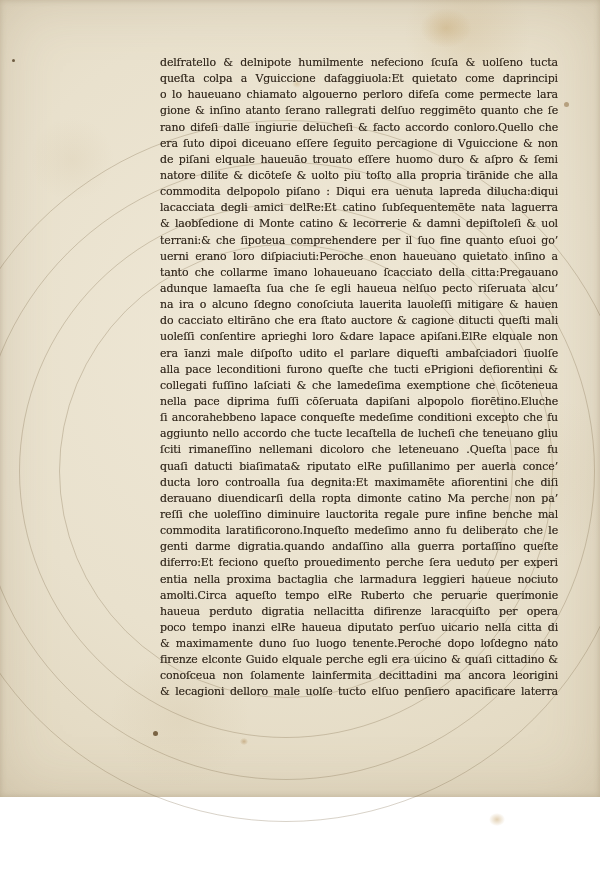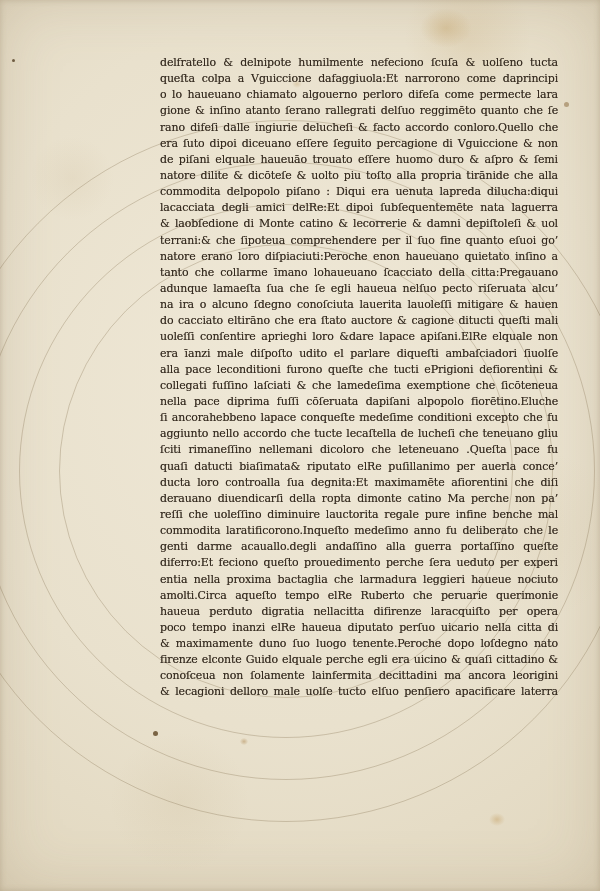--- a/index.html
+++ b/index.html
@@ -6,21 +6,21 @@
     margin: 0;
     padding: 0;
     width: 600px;
     height: 891px;
     overflow: hidden;
     font-family: "DejaVu Serif", serif;
   }
   .page {
     position: relative;
     width: 600px;
-    height: 891px;
+    height: 797px;
     background:
       radial-gradient(ellipse 120% 90% at 48% 42%,
         rgba(240,233,216,0.9) 0%,
         rgba(233,225,205,0.85) 45%,
         rgba(222,211,185,0.9) 85%,
         rgba(210,197,166,0.95) 100%);
     background-color: #e8e0cc;
     box-shadow:
       inset 0 0 60px rgba(140,120,85,0.22),
       inset 0 0 6px rgba(120,100,70,0.28);
@@ -81,50 +81,50 @@
   <div class="foxing" style="left:420px; top:8px; width:52px; height:40px; background:radial-gradient(ellipse, rgba(193,159,100,0.38), rgba(193,159,100,0) 70%);"></div>
   <div class="foxing" style="left:12px; top:59px; width:3px; height:3px; background:#6e5c42;"></div>
   <div class="foxing" style="left:564px; top:102px; width:5px; height:5px; background:rgba(150,120,78,0.6);"></div>
   <div class="foxing" style="left:153px; top:731px; width:5px; height:5px; background:#7a6444;"></div>
   <div class="foxing" style="left:240px; top:738px; width:8px; height:7px; background:radial-gradient(ellipse, rgba(178,142,90,0.55), rgba(178,142,90,0) 75%);"></div>
   <div class="foxing" style="left:489px; top:813px; width:16px; height:13px; background:radial-gradient(ellipse, rgba(198,163,105,0.5), rgba(198,163,105,0) 72%);"></div>
   <div class="foxing" style="left:292px; top:80px; width:10px; height:8px; background:radial-gradient(ellipse, rgba(190,158,104,0.35), rgba(190,158,104,0) 72%);"></div>
 
   <div class="text-block">
       <div class="text-line">delfratello &amp; delnipote humilmente nefeciono ſcuſa &amp; uolſeno tucta</div>
-      <div class="text-line">queſta colpa a Vguiccione dafaggiuola:Et narrorono come daprincipi</div>
+      <div class="text-line">queſta colpa a Vguiccione dafaggiuola:Et quietato come daprincipi</div>
       <div class="text-line">o lo haueuano chiamato algouerno perloro difeſa come permecte lara</div>
       <div class="text-line">gione &amp; inſino atanto ſerano rallegrati delſuo reggimēto quanto che ſe</div>
       <div class="text-line">rano difeſi dalle ingiurie delucheſi &amp; facto accordo conloro.Quello che</div>
       <div class="text-line">era ſuto dipoi diceuano eſſere ſeguito percagione di Vguiccione &amp; non</div>
       <div class="text-line">de piſani elquale haueuāo trouato eſſere huomo duro &amp; aſpro &amp; ſemi</div>
       <div class="text-line">natore dilite &amp; dicōteſe &amp; uolto piu toſto alla propria tirānide che alla</div>
       <div class="text-line">commodita delpopolo piſano : Diqui era uenuta lapreda dilucha:diqui</div>
-      <div class="text-line">lacacciata degli amici delRe:Et dipoi ſubſequentemēte nata laguerra</div>
+      <div class="text-line">lacacciata degli amici delRe:Et catino ſubſequentemēte nata laguerra</div>
       <div class="text-line">&amp; laobſedione di Monte catino &amp; lecorrerie &amp; damni depiſtoleſi &amp; uol</div>
       <div class="text-line">terrani:&amp; che ſipoteua comprehendere per il ſuo fine quanto eſuoi go’</div>
-      <div class="text-line">natore erano loro diſpiaciuti:Peroche enon haueuano quietato inſino a</div>
+      <div class="text-line">uerni erano loro diſpiaciuti:Peroche enon haueuano quietato inſino a</div>
       <div class="text-line">tanto che collarme īmano lohaueuano ſcacciato della citta:Pregauano</div>
       <div class="text-line">adunque lamaeſta ſua che ſe egli haueua nelſuo pecto riſeruata alcu’</div>
       <div class="text-line">na ira o alcuno ſdegno conoſciuta lauerita lauoleſſi mitigare &amp; hauen</div>
       <div class="text-line">do cacciato eltirāno che era ſtato auctore &amp; cagione ditucti queſti mali</div>
       <div class="text-line">uoleſſi conſentire aprieghi loro &amp;dare lapace apiſani.ElRe elquale non</div>
       <div class="text-line">era īanzi male diſpoſto udito el parlare diqueſti ambaſciadori ſiuolſe</div>
       <div class="text-line">alla pace leconditioni furono queſte che tucti ePrigioni defiorentini &amp;</div>
       <div class="text-line">collegati fuſſino laſciati &amp; che lamedeſima exemptione che ſicōteneua</div>
       <div class="text-line">nella pace diprima fuſſi cōſeruata dapiſani alpopolo fiorētino.Eluche</div>
       <div class="text-line">ſi ancorahebbeno lapace conqueſte medeſime conditioni excepto che fu</div>
       <div class="text-line">aggiunto nello accordo che tucte lecaſtella de lucheſi che teneuano gliu</div>
       <div class="text-line">ſciti rimaneſſino nellemani dicoloro che leteneuano .Queſta pace fu</div>
       <div class="text-line">quaſi datucti biaſimata&amp; riputato elRe puſillanimo per auerla conce’</div>
       <div class="text-line">ducta loro controalla ſua degnita:Et maximamēte afiorentini che diſi</div>
       <div class="text-line">derauano diuendicarſi della ropta dimonte catino Ma perche non pa’</div>
       <div class="text-line">reſſi che uoleſſino diminuire lauctorita regale pure infine benche mal</div>
       <div class="text-line">commodita laratificorono.Inqueſto medeſimo anno fu deliberato che le</div>
-      <div class="text-line">genti darme acauallo.degli andaſſino alla guerra portaſſino queſte</div>
+      <div class="text-line">genti darme digratia.quando andaſſino alla guerra portaſſino queſte</div>
       <div class="text-line">diferro:Et feciono queſto prouedimento perche ſera ueduto per experi</div>
       <div class="text-line">entia nella proxima bactaglia che larmadura leggieri haueue nociuto</div>
       <div class="text-line">amolti.Circa aqueſto tempo elRe Ruberto che peruarie querimonie</div>
       <div class="text-line">haueua perduto digratia nellacitta difirenze laracquiſto per opera</div>
       <div class="text-line">poco tempo inanzi elRe haueua diputato perſuo uicario nella citta di</div>
       <div class="text-line">&amp; maximamente duno ſuo luogo tenente.Peroche dopo loſdegno nato</div>
       <div class="text-line">firenze elconte Guido elquale perche egli era uicino &amp; quaſi cittadino &amp;</div>
       <div class="text-line">conoſceua non ſolamente lainfermita decittadini ma ancora leorigini</div>
       <div class="text-line">&amp; lecagioni delloro male uolſe tucto elſuo penſiero apacificare laterra</div>
     </div>

